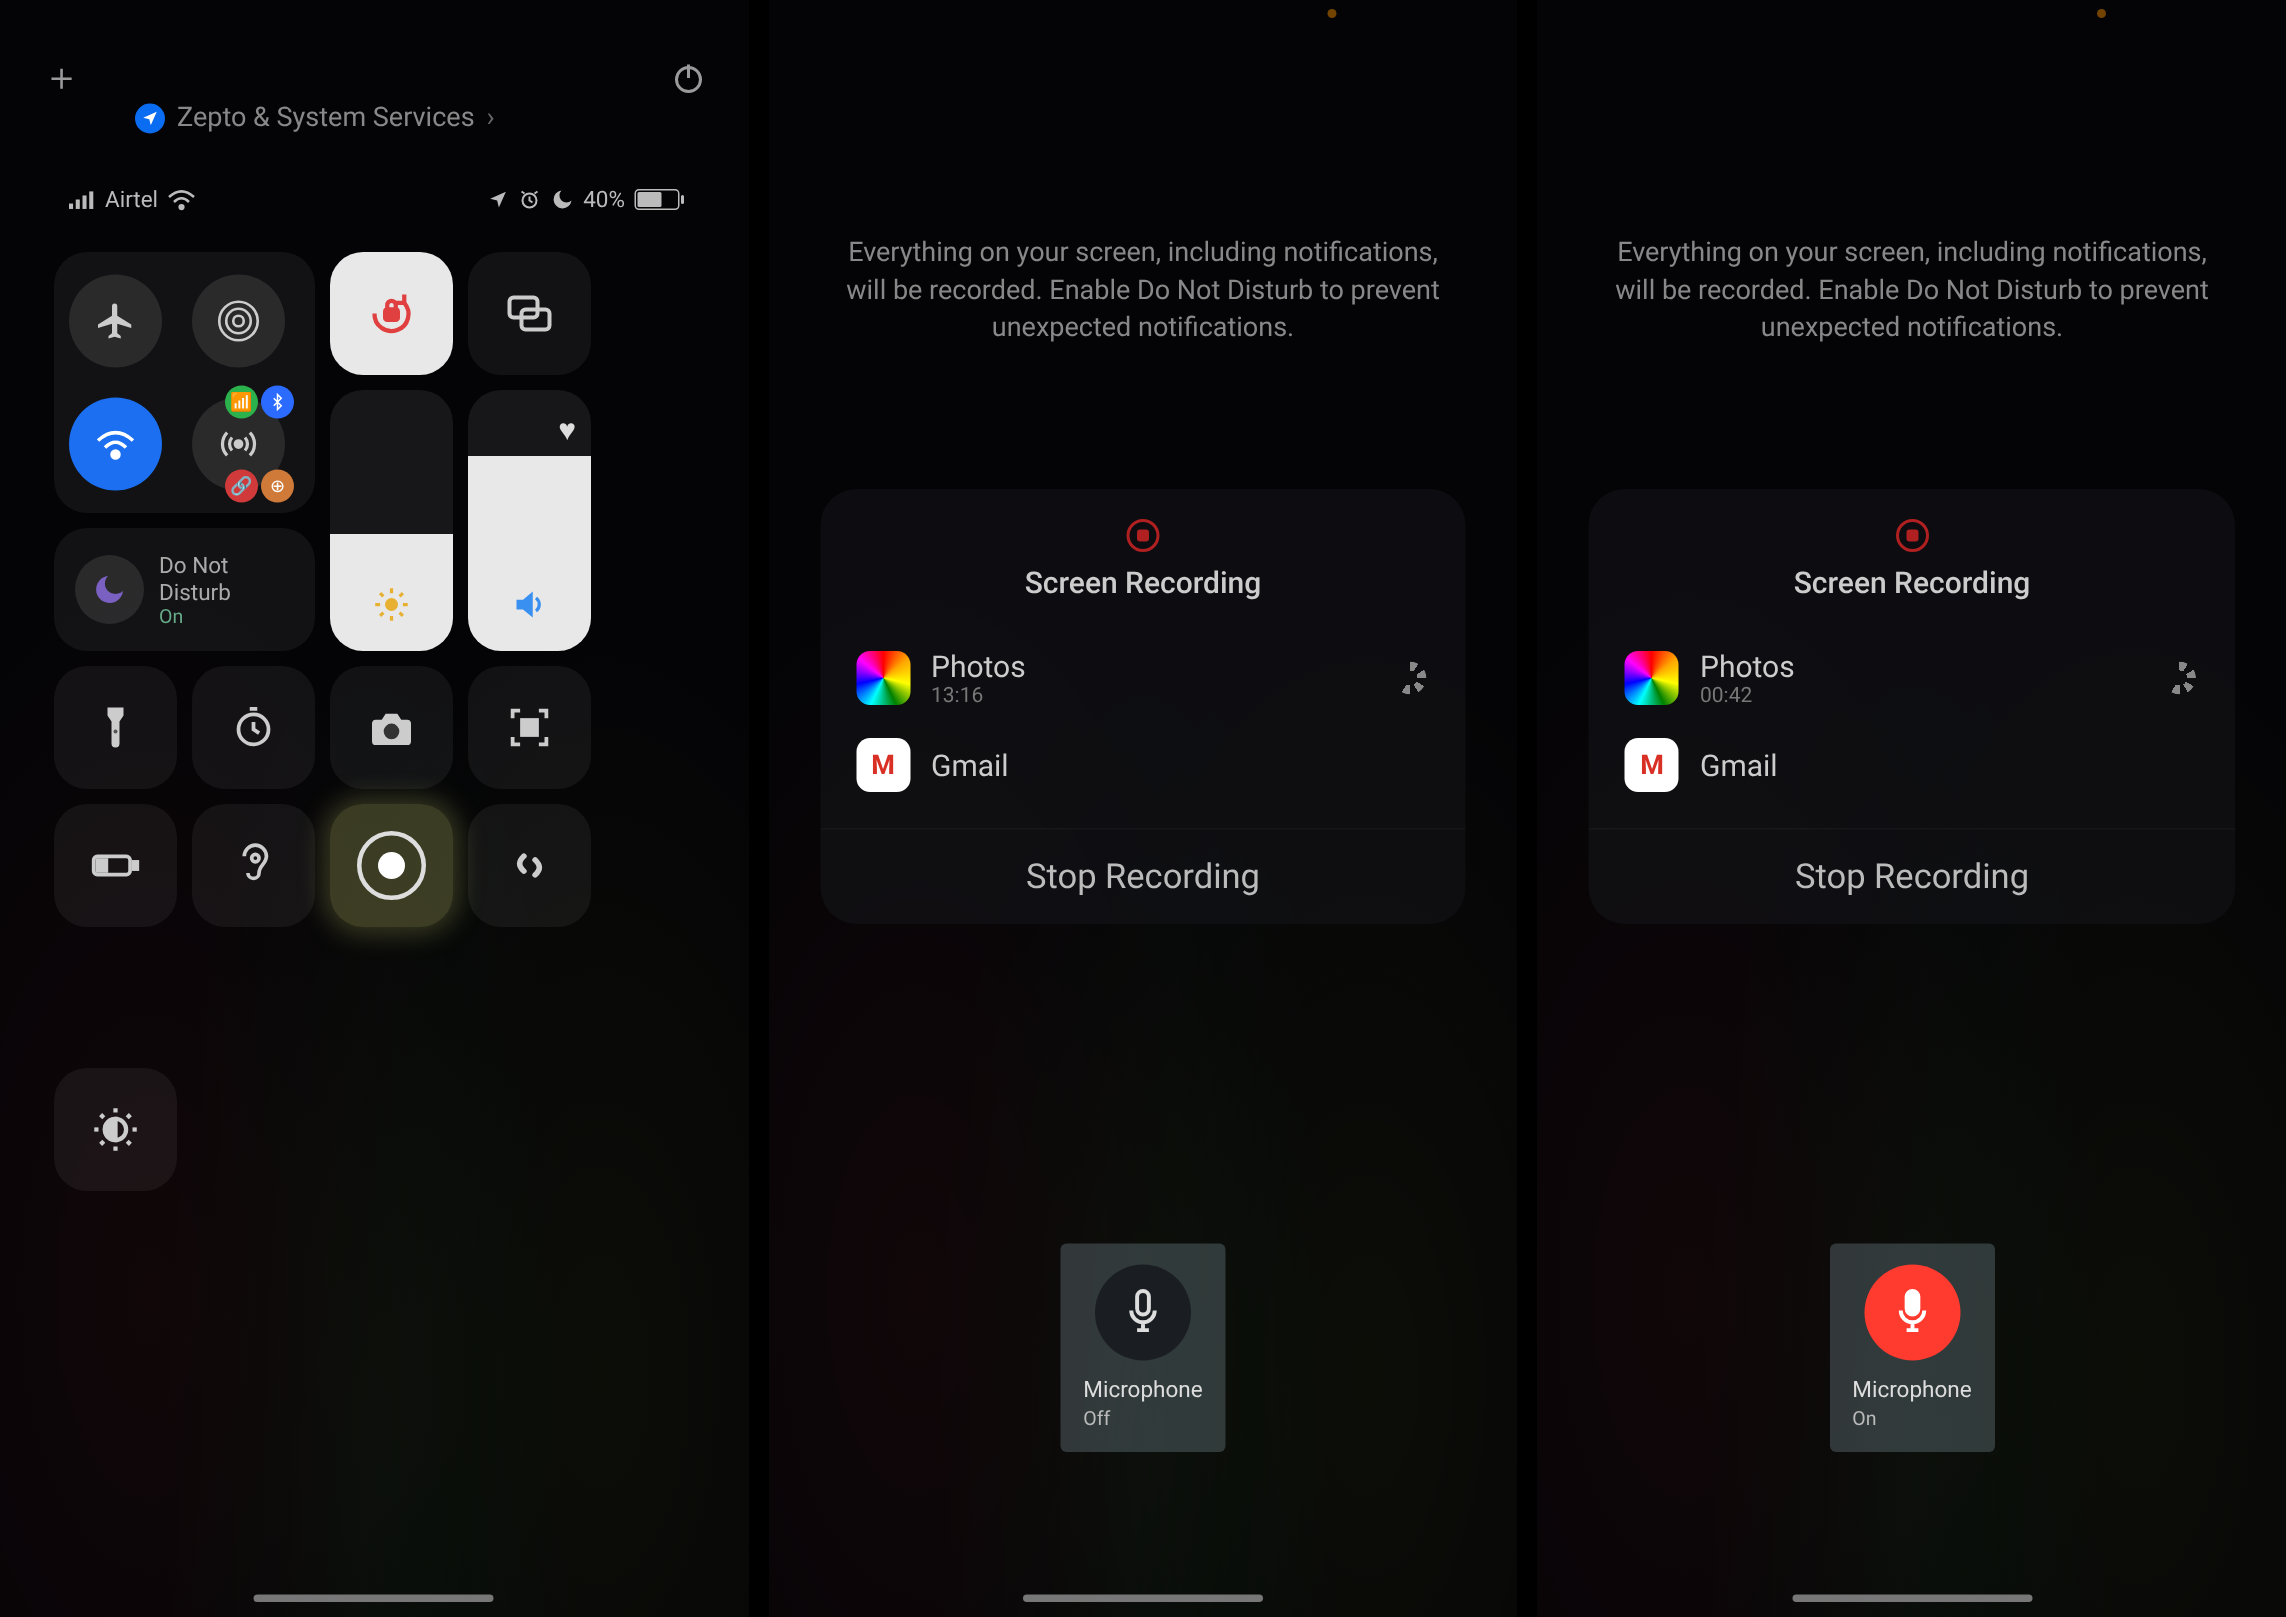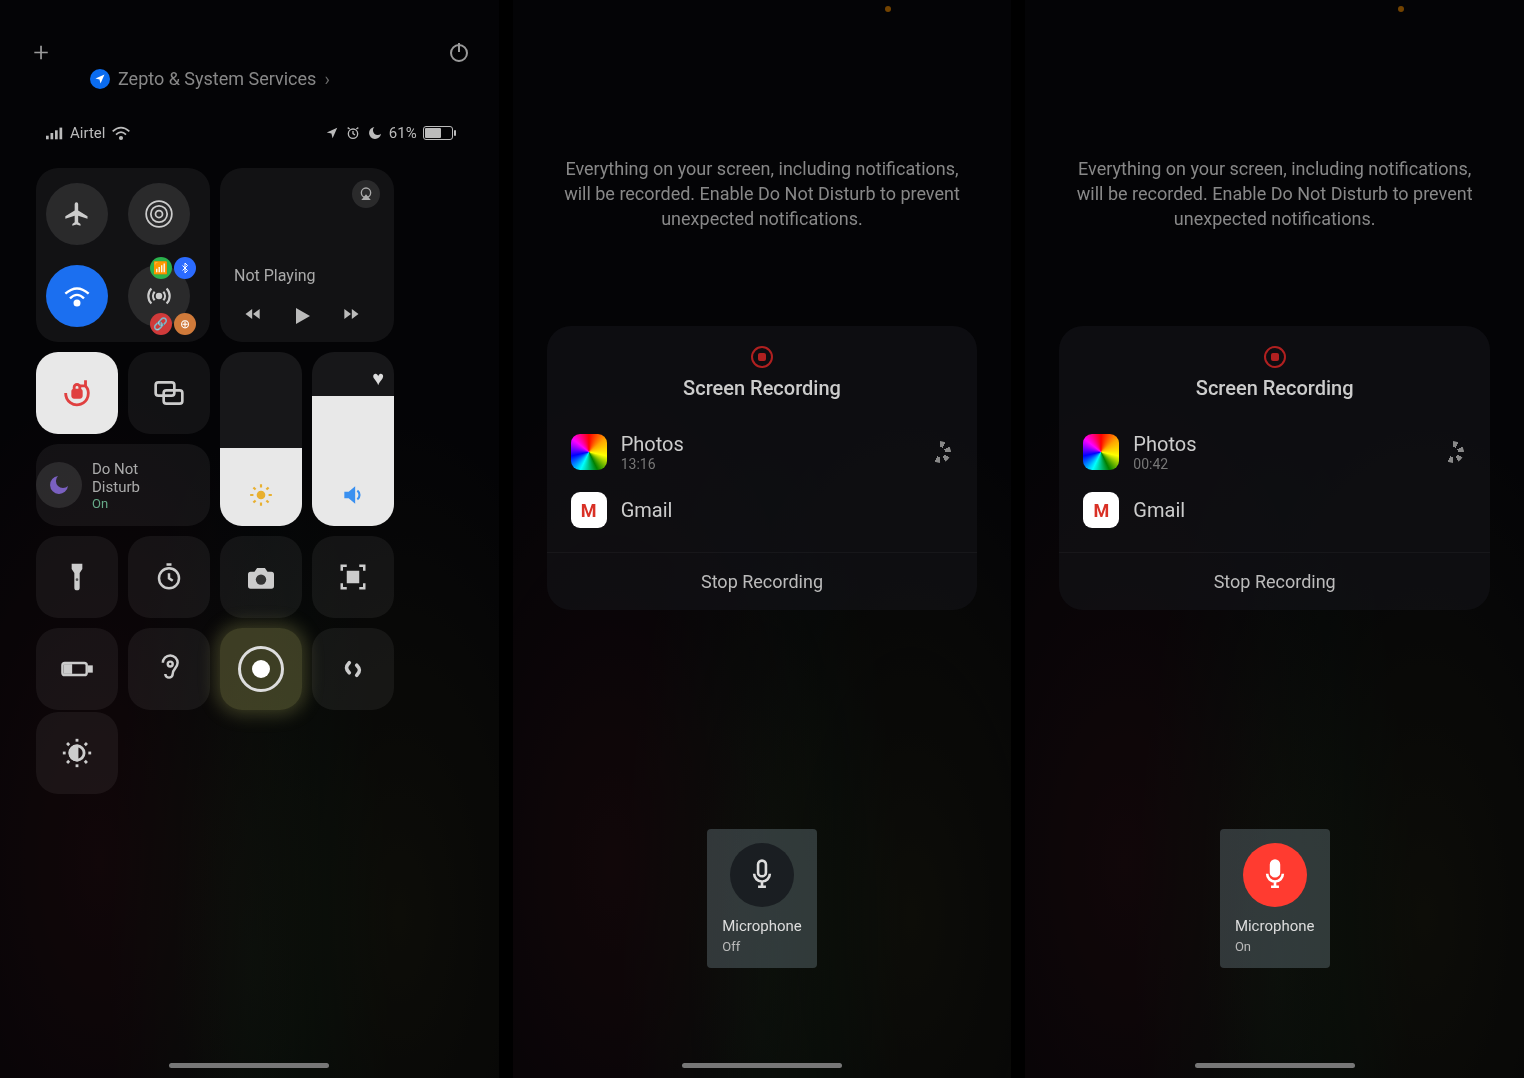--- a/index.html
+++ b/index.html
@@ -88,21 +88,21 @@
   .mb { width:22px; height:22px; border-radius:50%; display:flex; align-items:center; justify-content:center; font-size:12px; color:#fff; }
   .mb.green{background:#2bb24c;} .mb.blue{background:#2b6bff;}
   .mb.red{background:#d03a3a;} .mb.orange{background:#d07a3a;}
 
   .media-tile { flex-direction: column; align-items: flex-start; padding: 14px; }
   .airplay-corner { position:absolute; top:12px; right:14px; width:28px;height:28px;border-radius:50%;background:rgba(255,255,255,0.1);display:flex;align-items:center;justify-content:center;}
   .np-text { color:#aaa; font-size:16px; margin-top:40px; }
   .media-ctrls { position:absolute; bottom:14px; left:20px; display:flex; gap:24px; color:#bbb; }
 
   .lock-tile { background:#e8e8e8 !important; }
-  .dnd-tile { display:flex; align-items:center; justify-content:flex-start; gap:10px; }
+  .dnd-tile { display:flex; align-items:center; justify-content:flex-start; padding-left:14px; gap:10px; }
   .dnd-text { color:#aaa; font-size:15px; line-height:1.2; }
   .dnd-sub { color:#6a8; font-size:13px; }
 
   .slider {
     background: rgba(255,255,255,0.08);
     border-radius: 22px;
     position: relative;
     overflow: hidden;
   }
   .slider-fill {
@@ -176,21 +176,21 @@
     width:22px;height:22px;
   }
   .spinner::before {
     content:""; position:absolute; inset:0;
     background: conic-gradient(#888 0 30deg, transparent 30deg 60deg, #888 60deg 90deg, transparent 90deg 120deg, #888 120deg 150deg, transparent 150deg 180deg, #888 180deg 210deg, transparent 210deg 360deg);
     border-radius:50%;
     mask: radial-gradient(circle, transparent 5px, black 5px);
     -webkit-mask: radial-gradient(circle, transparent 5px, black 5px);
   }
   .stop-btn {
-    text-align:center; color:#bbb; font-size:18px;
+    text-align:center; color:#bbb; font-size:23px;
     padding:18px 0; border-top:1px solid rgba(255,255,255,0.04);
     margin-top:6px;
   }
 
   .mic-box {
     position:absolute; bottom:110px; left:50%; transform:translateX(-50%);
     width:110px; padding:14px 8px 12px;
     background: rgba(120,140,150,0.35);
     border-radius:4px;
     display:flex;flex-direction:column;align-items:center;gap:10px;
@@ -265,21 +265,21 @@
             <circle cx="12" cy="13" r="7"></circle>
             <path d="M12 9v4l3 2"></path>
             <path d="M4 4l3 2M20 4l-3 2"></path>
           </svg>
       </span>
       <span>
         <svg width="16" height="16" viewBox="0 0 24 24" fill="#bbb">
             <path d="M21 13A9 9 0 1111 3a7 7 0 0010 10z"></path>
           </svg>
       </span>
-      <span>61%</span>
+      <span>40%</span>
       <span class="bat"></span>
     </div>
   </div>
 
   <div class="cc-grid">
 
     <div class="tile tile-2x2 conn">
       <div class="round">
         <svg width="28" height="28" viewBox="0 0 24 24" fill="#ccc">
             <path d="M21 16v-2l-8-5V3.5a1.5 1.5 0 00-3 0V9l-8 5v2l8-2.5V19l-2 1.5V22l3.5-1 3.5 1v-1.5L13 19v-5.5l8 2.5z"></path>
@@ -312,46 +312,20 @@
               </svg>
           </div>
         </div>
         <div class="badge-pair" style="bottom:-8px;right:-6px;top:auto;">
           <div class="mb red">🔗</div>
           <div class="mb orange">⊕</div>
         </div>
       </div>
     </div>
 
-    <div class="tile tile-2x2 media-tile">
-      <div class="airplay-corner">
-        <svg width="16" height="16" viewBox="0 0 24 24" fill="none" stroke="#aaa" stroke-width="2">
-            <circle cx="12" cy="10" r="7"></circle>
-            <path d="M7 20l5-6 5 6z" fill="#aaa"></path>
-          </svg>
-      </div>
-      <div class="np-text">Not Playing</div>
-      <div class="media-ctrls">
-        <span>
-            <svg width="26" height="20" viewBox="0 0 24 24" fill="#bbb">
-              <path d="M11 18V6l-8 6 8 6zM20 18V6l-8 6 8 6z"></path>
-            </svg>
-          </span>
-        <span>
-            <svg width="24" height="24" viewBox="0 0 24 24" fill="#bbb">
-              <path d="M6 4l14 8-14 8z"></path>
-            </svg>
-          </span>
-        <span>
-            <svg width="26" height="20" viewBox="0 0 24 24" fill="#bbb">
-              <path d="M4 6v12l8-6-8-6zM13 6v12l8-6-8-6z"></path>
-            </svg>
-          </span>
-      </div>
-    </div>
 
     <div class="tile lock-tile" style="background:#e8e8e8;">
       <svg width="34" height="34" viewBox="0 0 24 24" fill="none" stroke="#e04040" stroke-width="2">
           <path d="M4 12a8 8 0 1014-5"></path>
           <path d="M18 3v4h-4"></path>
           <rect x="9" y="10" width="6" height="5" rx="1" fill="#e04040"></rect>
           <path d="M10 10V8a2 2 0 014 0v2"></path>
         </svg>
     </div>
     <div class="tile">

